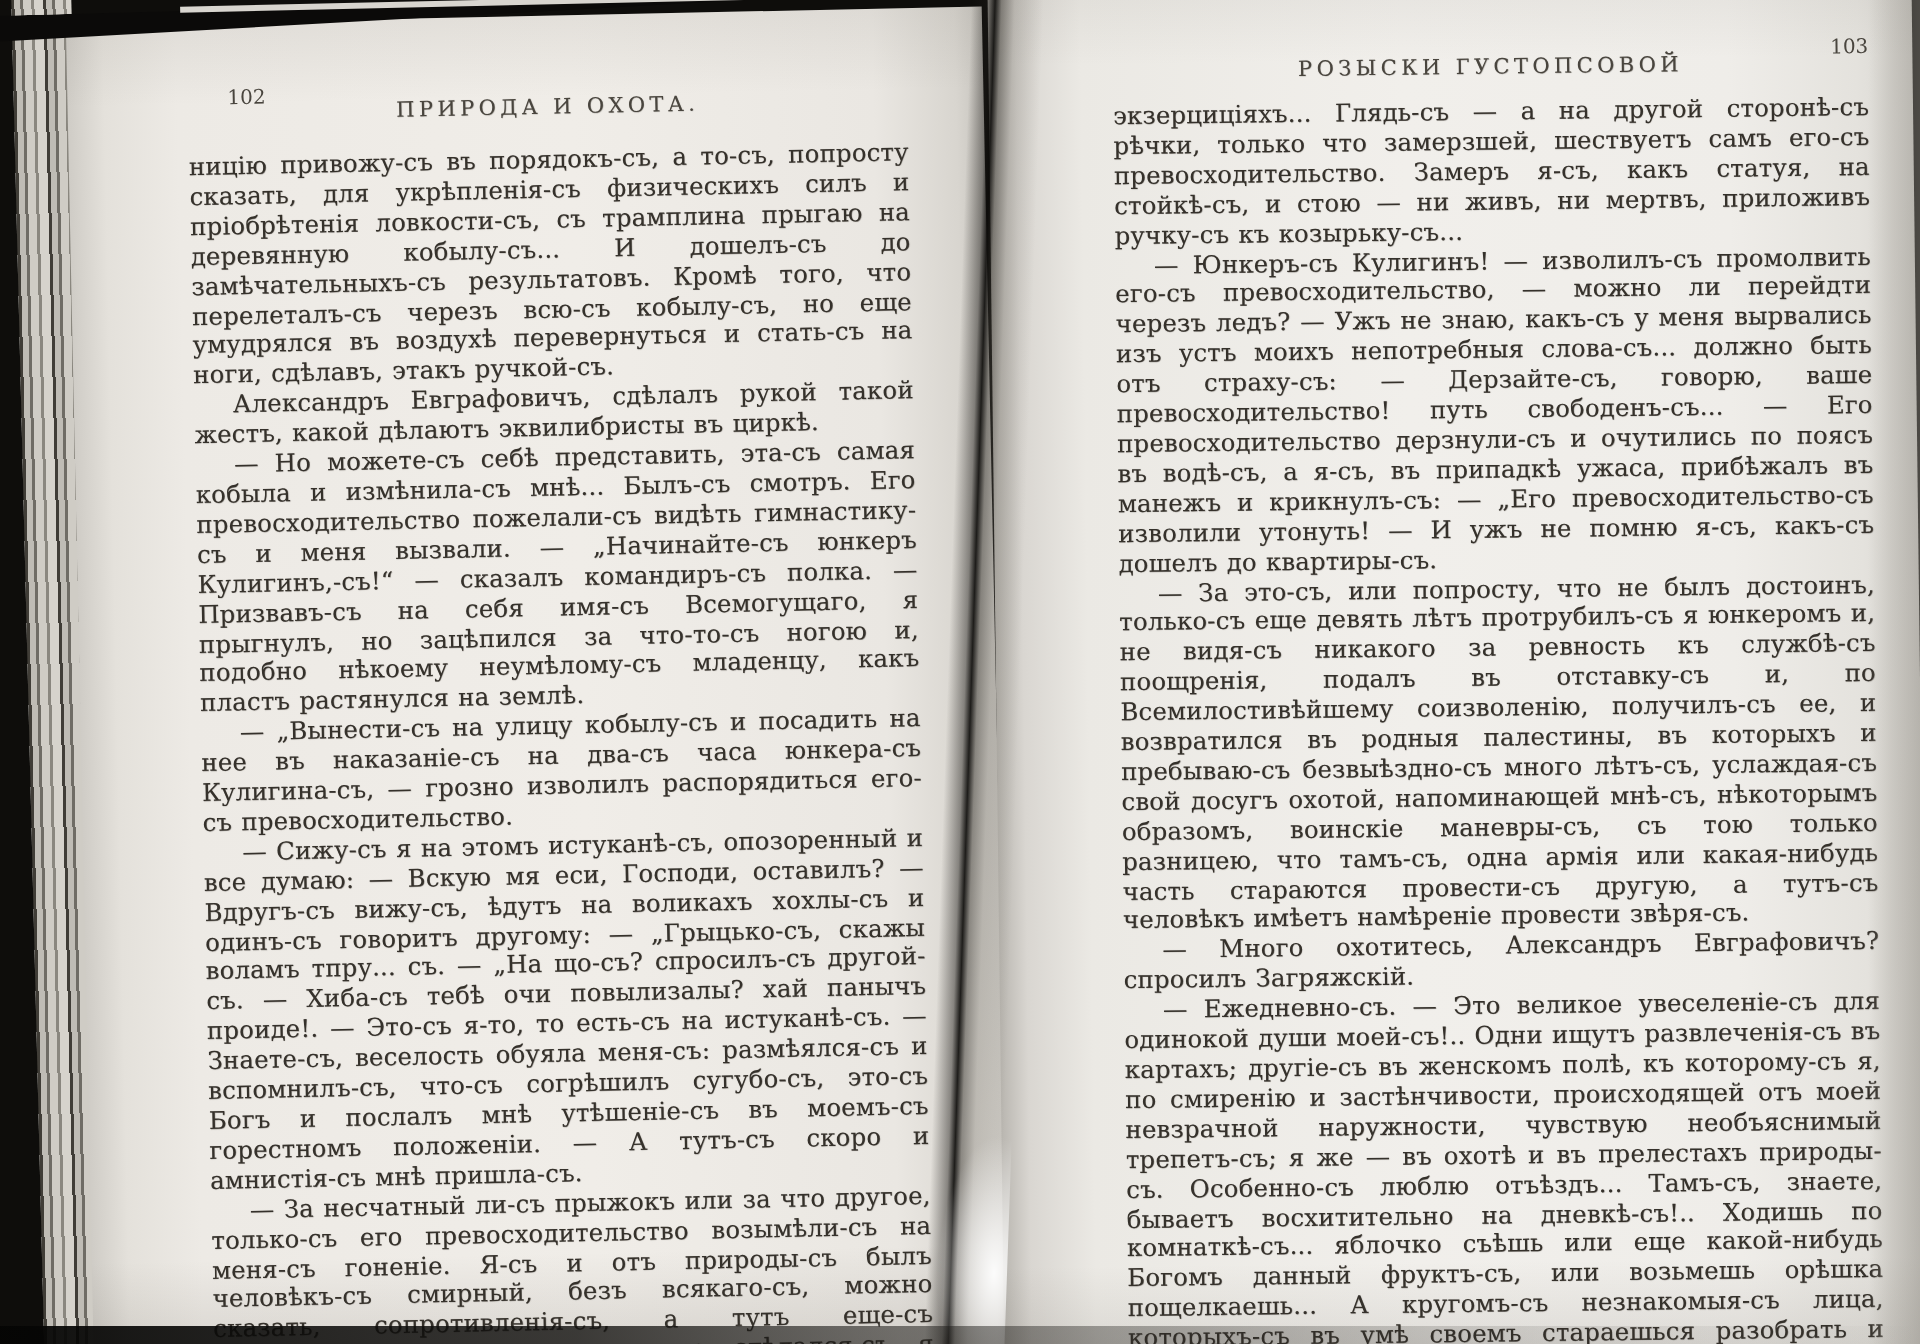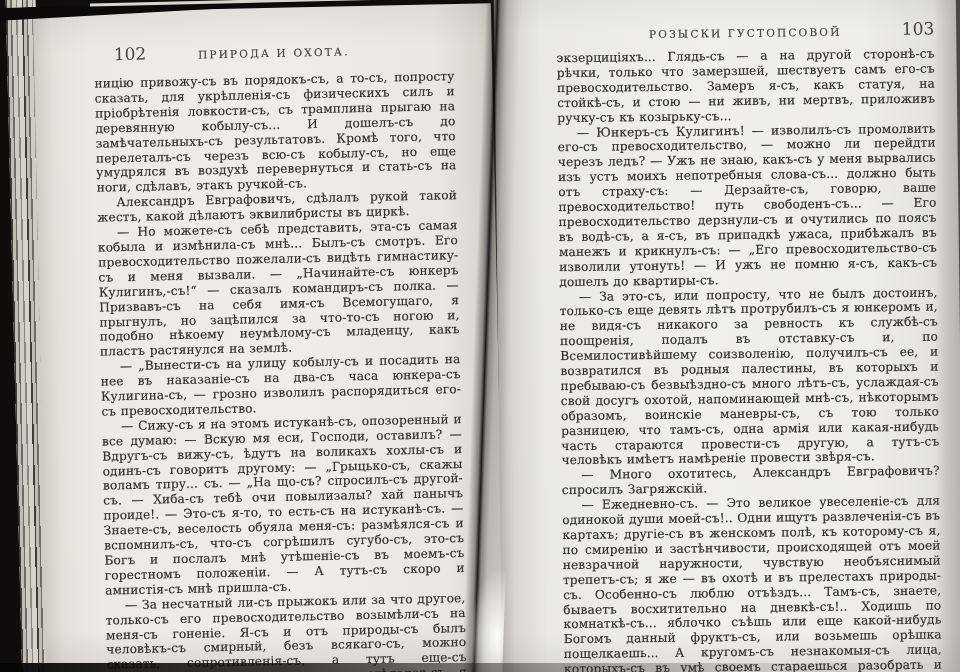--- a/index.html
+++ b/index.html
@@ -39,21 +39,21 @@
   .left-page  .page-inner { padding:34px 38px 0 60px; }
   .right-page .page-inner { padding:26px 22px 0 62px; }
 
   .page-header { position:relative; text-align:center; height:14px; margin-bottom:17px; }
   .right-page .page-header { margin-bottom:13px; }
   .running-title {
     font-size:10.5px; letter-spacing:2.2px; color:var(--header-ink,#49453e);
     text-shadow:0.2px 0.2px 0.4px rgba(60,55,48,.45);
   }
   .page-num {
-    position:absolute; top:-1px; font-size:17px; color:var(--header-ink,#49453e);
+    position:absolute; top:-1px; font-size:10px; color:var(--header-ink,#49453e);
   }
   .page-num.pn-left  { left:20px; }
   .page-num.pn-right { right:0px; }
 
   .page-body { text-align:justify; }
   .page-body p {
     font-size:12.2px; line-height:14.9px;
     letter-spacing:0.1px; word-spacing:0.6px;
     text-shadow:0.2px 0.2px 0.35px rgba(55,50,44,.5);
   }

